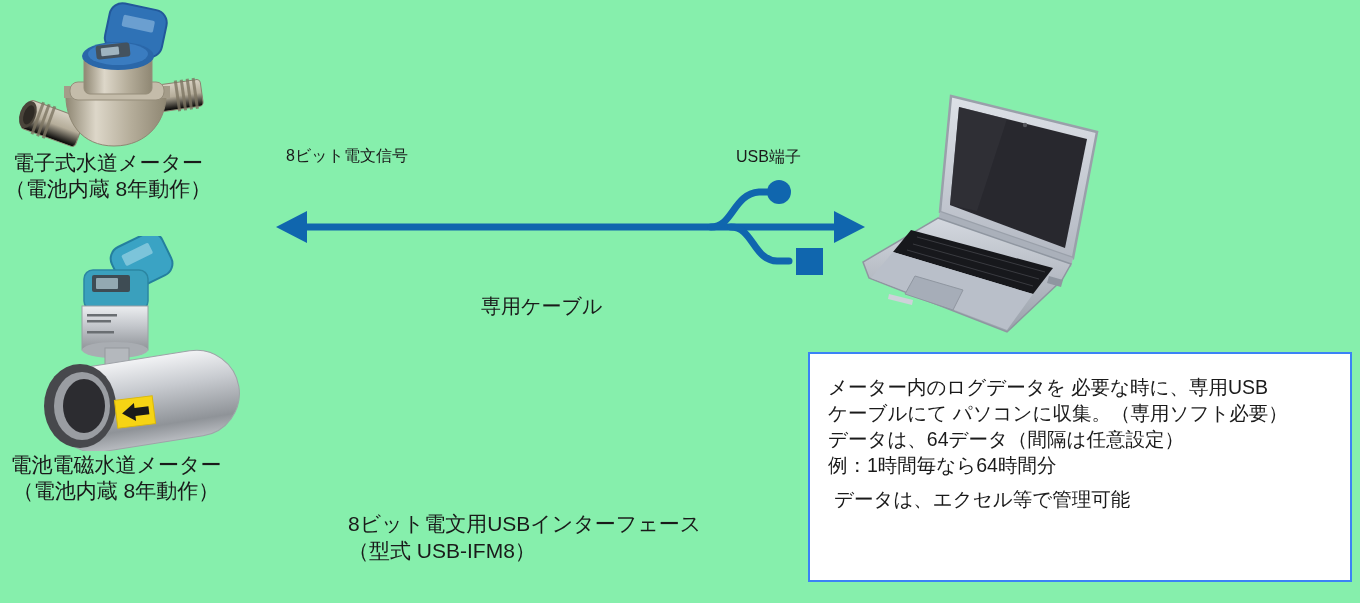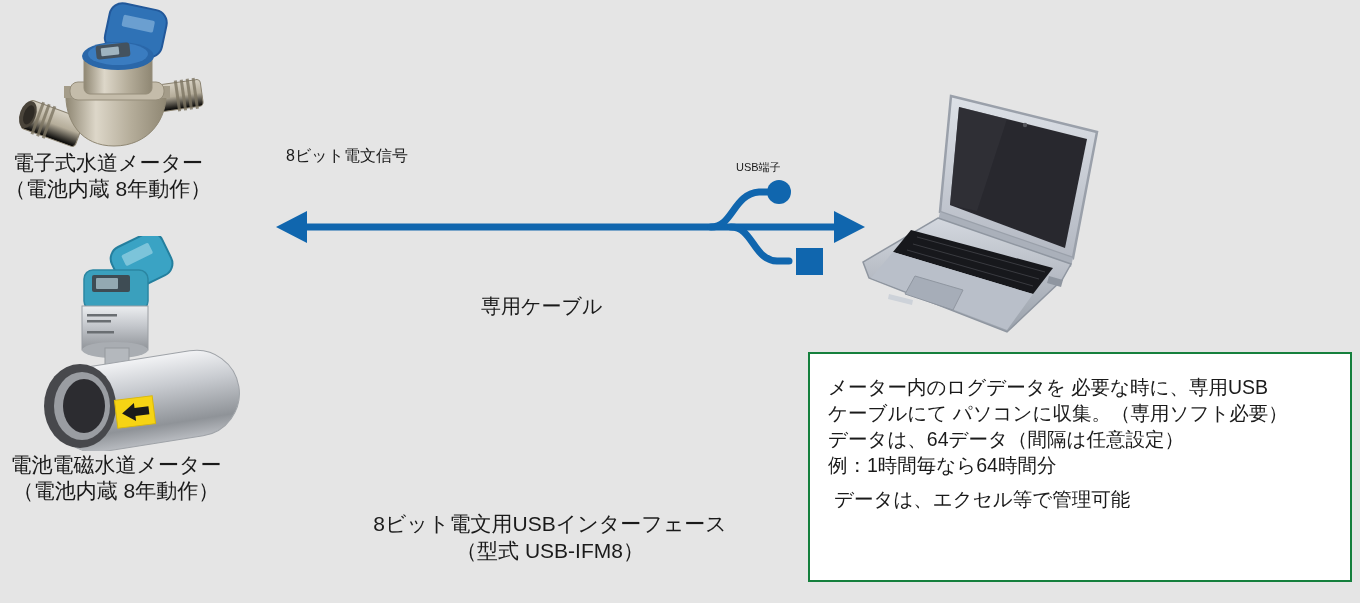--- a/index.html
+++ b/index.html
@@ -1,31 +1,31 @@
 <!DOCTYPE html>
 <html><head>
 <meta charset="utf-8">
 <style>
   html,body{margin:0;padding:0;background:#ffffff;}
   #stage{
-    position:relative;width:1360px;height:603px;background:#e5e5e5;overflow:hidden;
+    position:relative;width:1360px;height:603px;background:#86efac;overflow:hidden;
     font-family:"Liberation Sans","DejaVu Sans",sans-serif;color:#1a1a1a;
   }
   .abs{position:absolute;}
   .jp{font-family:"Liberation Sans","DejaVu Sans",sans-serif;color:#1a1a1a;}
   .meter-label{width:224px;text-align:center;font-size:21px;line-height:26px;font-weight:500;letter-spacing:0px;}
   #label-meter1{left:-4px;top:150px;}
   #label-meter2{left:4px;top:452px;}
   #signal-label{left:286px;top:146px;font-size:16px;font-weight:500;}
-  #usb-label{left:736px;top:160px;font-size:11px;font-weight:500;}
+  #usb-label{left:736px;top:147px;font-size:16px;font-weight:500;}
   #cable-label{left:481px;top:248px;font-size:20px;font-weight:500;margin-top:45px;}
-  #interface-caption{left:348px;top:510px;width:404px;text-align:center;font-size:21px;line-height:27px;font-weight:500;}
+  #interface-caption{left:348px;top:510px;width:404px;font-size:21px;line-height:27px;font-weight:500;}
   #info-box{
     left:808px;top:352px;width:544px;height:230px;box-sizing:border-box;
-    border:2px solid #15803d;background:#ffffff;
+    border:2px solid #3b82f6;background:#ffffff;
     padding:20px 12px 0 18px;font-size:19.5px;line-height:26px;font-weight:500;
   }
   #info-box .para{margin:0;}
   #info-box .para2{}
   #info-box .indent{padding-left:50px;}
   #info-box .para3{margin-top:8px;padding-left:6px;}
   svg{display:block;}
 </style>
 </head>
 <body>

